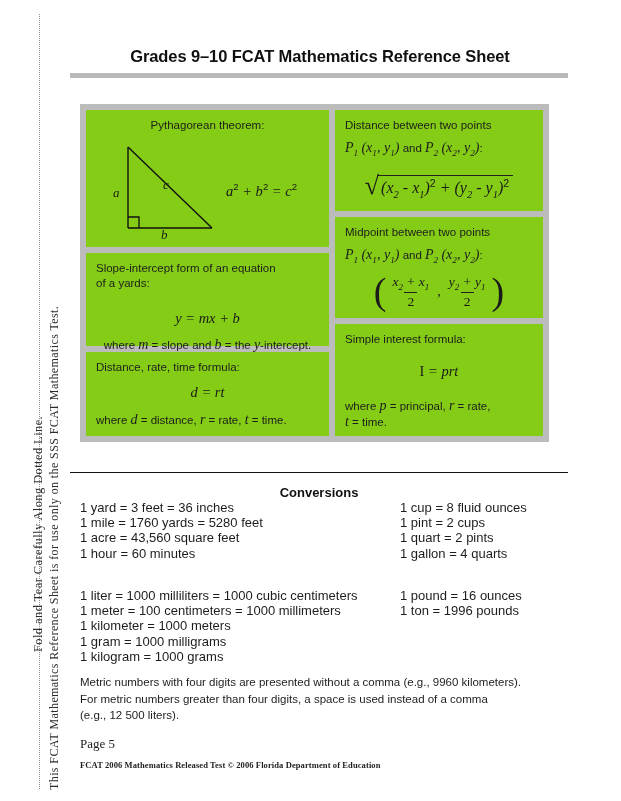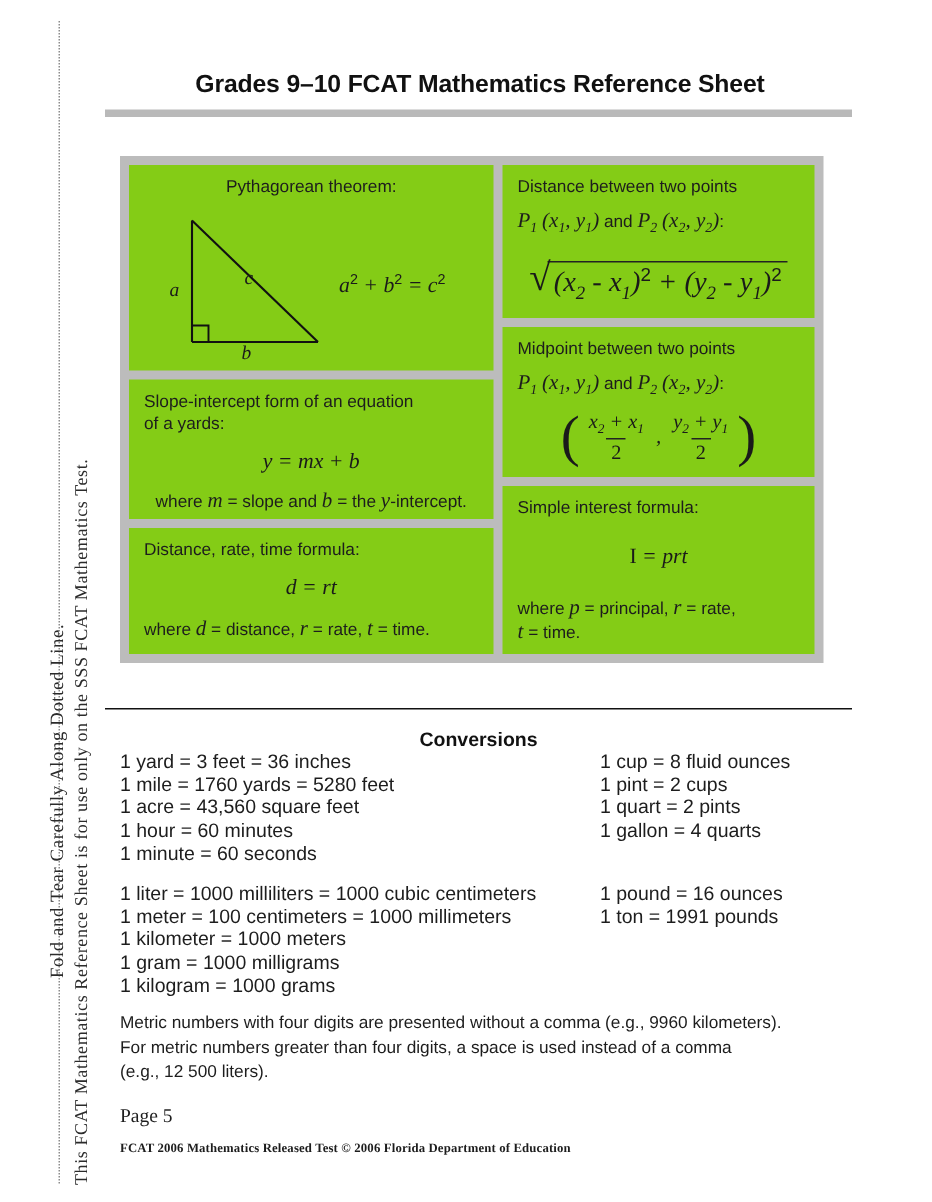--- a/index.html
+++ b/index.html
@@ -169,21 +169,21 @@
     line-height: 20px;
     margin-right: -2px;
     position: relative;
     top: 1px;
   }
   .radicand {
     border-top: 1px solid #222;
     padding: 1px 4px 0 4px;
     font-family: "Liberation Serif", serif;
     font-style: italic;
-    font-size: 19px;
+    font-size: 16px;
     white-space: nowrap;
   }
 
   
   .mid-row {
     display: flex;
     justify-content: center;
     align-items: center;
     margin-top: 6px;
     font-family: "Liberation Serif", serif;
@@ -312,21 +312,21 @@
         <span class="tri-lab lab-a">a</span>
         <span class="tri-lab lab-b">b</span>
         <span class="tri-lab lab-c">c</span>
         <span class="pyth-eq">a<sup class="upr">2</sup> + b<sup class="upr">2</sup> = c<sup class="upr">2</sup></span>
       </div>
     </div>
 
     <div class="cell cell-slope">
       <div class="cell-label">Slope-intercept form of an equation</div>
       <div class="cell-label">of a yards:</div>
-      <div class="eq-center" style="margin-top:9px;">y = mx + b</div>
+      <div class="eq-center" style="margin-top:19px;">y = mx + b</div>
       <div class="cell-note" style="margin-top:10px;text-align:center;">
         where <span class="math">m</span> <span class="upr">=</span> slope and <span class="math">b</span> <span class="upr">=</span> the <span class="math">y</span><span class="upr">-intercept.</span>
       </div>
     </div>
 
     <div class="cell cell-drt">
       <div class="cell-label">Distance, rate, time formula:</div>
       <div class="eq-center" style="margin-top:9px;">d = rt</div>
       <div class="cell-note" style="margin-top:11px;">
         where <span class="math">d</span> <span class="upr">=</span> distance, <span class="math">r</span> <span class="upr">=</span> rate, <span class="math">t</span> <span class="upr">=</span> time.
@@ -384,41 +384,40 @@
 
 <div class="conv-rule"></div>
 <div class="conv-title">Conversions</div>
 
 <div class="conv-grid">
   <div class="conv-block cb-1">
     <div>1 yard  =  3 feet  =  36 inches</div>
     <div>1 mile  =  1760 yards  =  5280 feet</div>
     <div>1 acre  =  43,560 square feet</div>
     <div>1 hour = 60 minutes</div>
-    <div>1 minute = 60 seconds</div>
   </div>
 
   <div class="conv-block cb-2">
     <div>1 cup = 8 fluid ounces</div>
     <div>1 pint = 2 cups</div>
     <div>1 quart = 2 pints</div>
     <div>1 gallon = 4 quarts</div>
   </div>
 
   <div class="conv-block cb-3">
     <div>1 liter = 1000 milliliters = 1000 cubic centimeters</div>
     <div>1 meter = 100 centimeters = 1000 millimeters</div>
     <div>1 kilometer = 1000 meters</div>
     <div>1 gram = 1000 milligrams</div>
     <div>1 kilogram = 1000 grams</div>
   </div>
 
   <div class="conv-block cb-4">
     <div>1 pound = 16 ounces</div>
-    <div>1 ton = 1991 pounds</div>
+    <div>1 ton = 1996 pounds</div>
   </div>
 </div>
 
 <div class="metric-note">
   <div>Metric numbers with four digits are presented without a comma (e.g., 9960 kilometers).</div>
   <div>For metric numbers greater than four digits, a space is used instead of a comma</div>
   <div>(e.g., 12 500 liters).</div>
 </div>
 
 <div class="page-num">Page 5</div>

